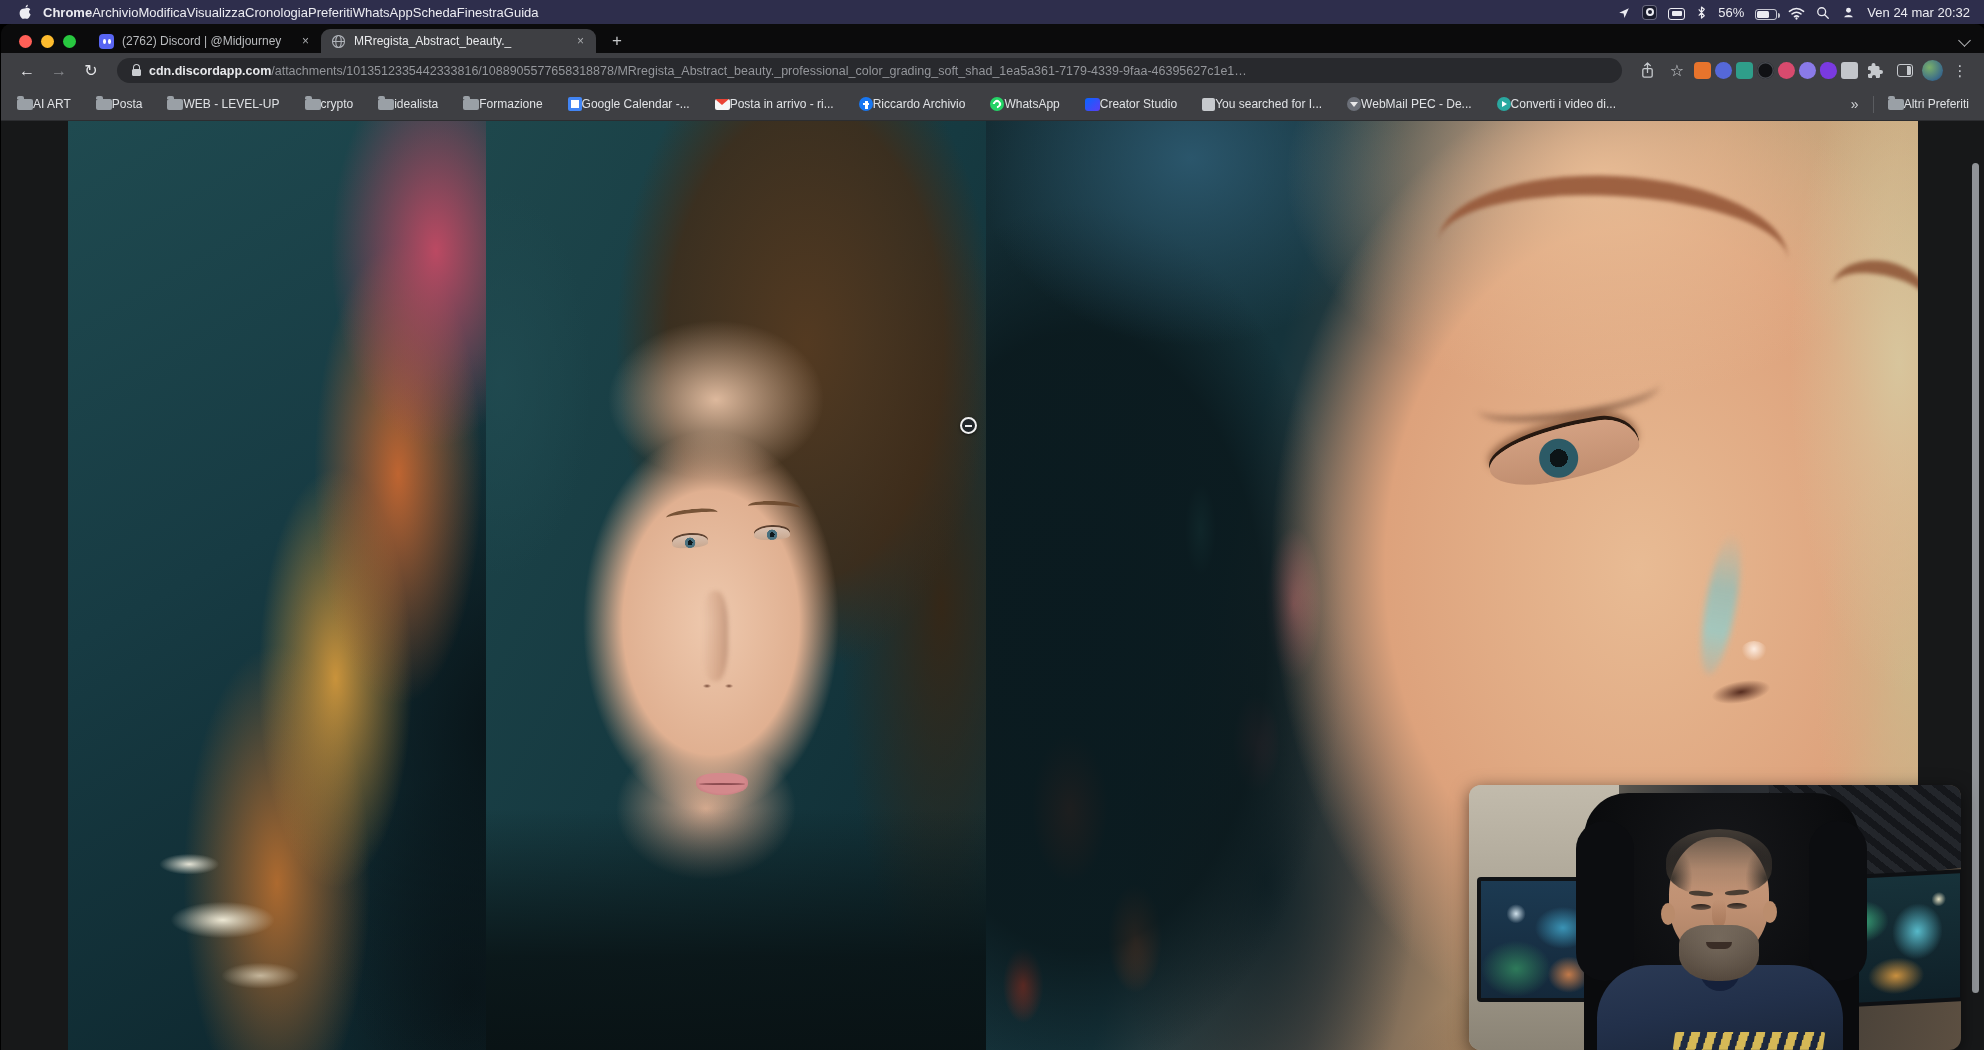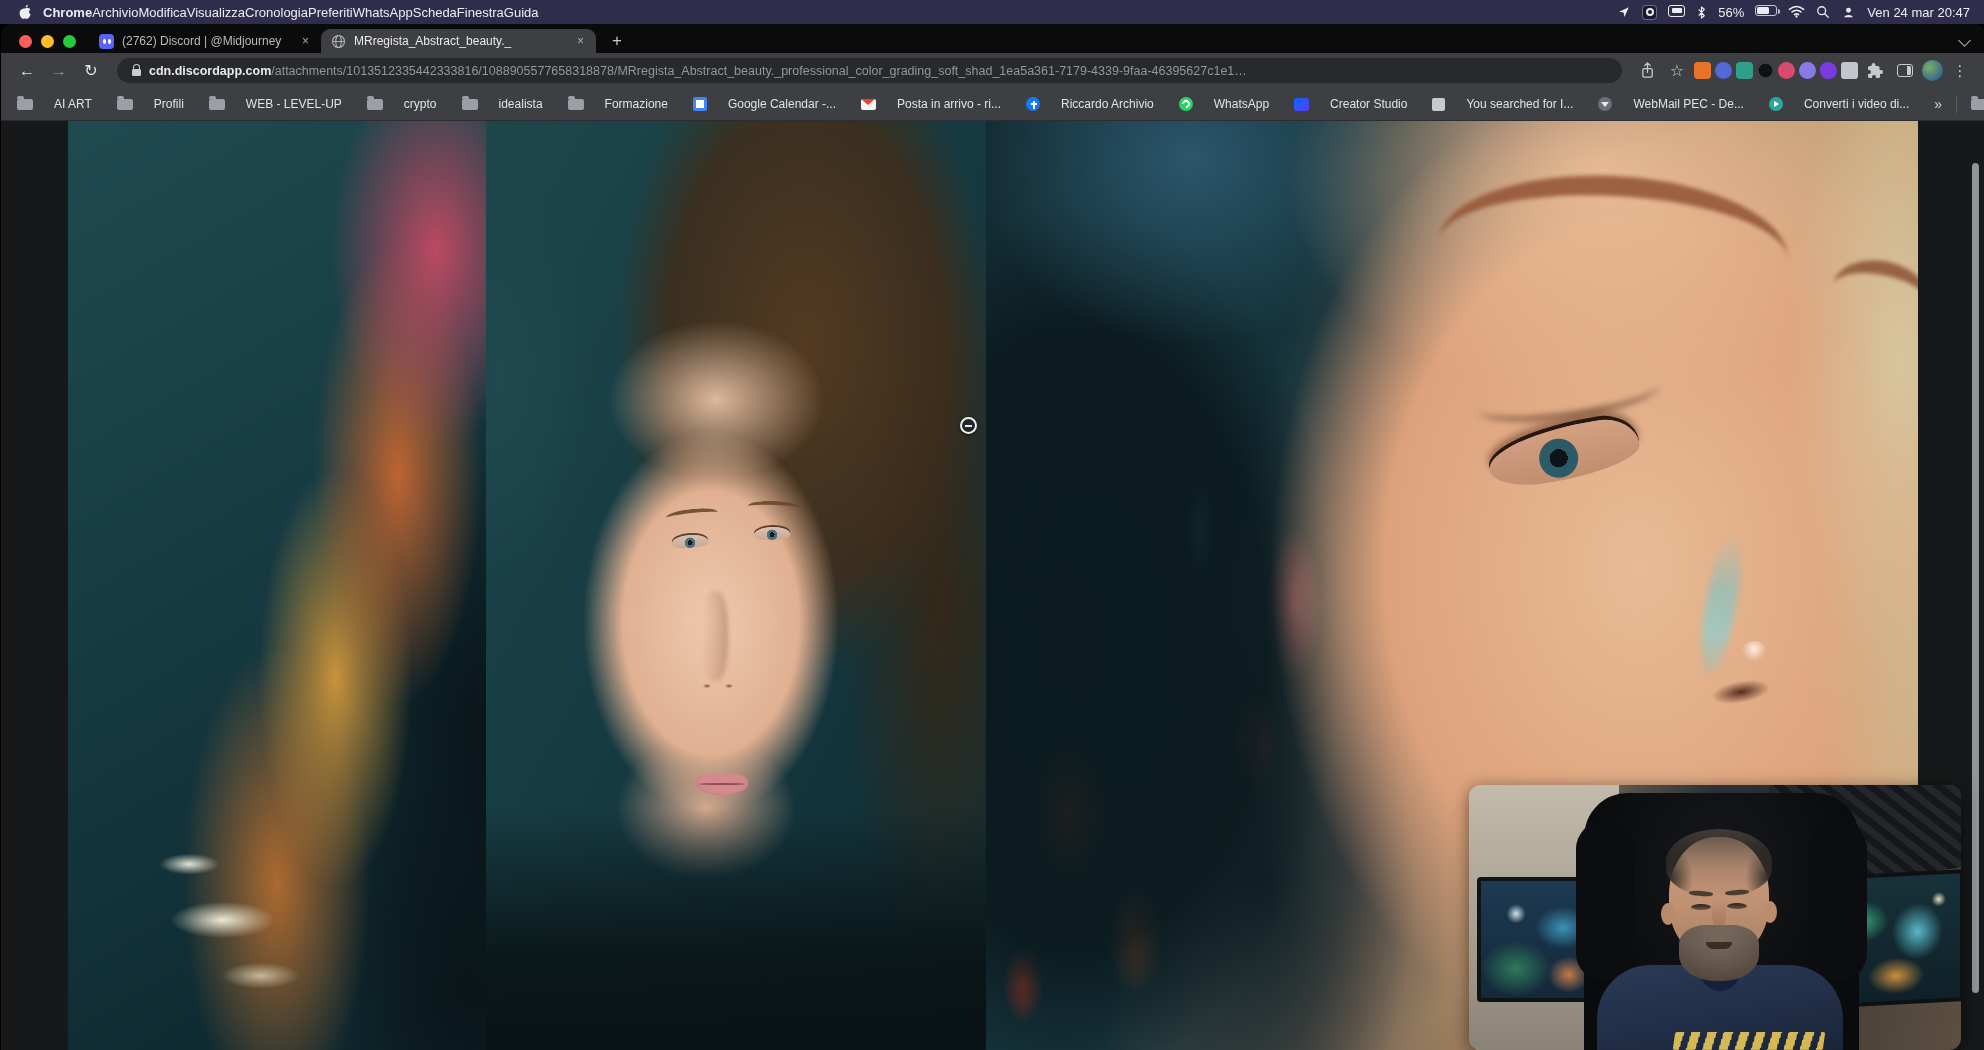--- a/index.html
+++ b/index.html
@@ -7,21 +7,21 @@
     font-family:"Liberation Sans","DejaVu Sans",sans-serif;}
   .screen{position:relative;width:1984px;height:1050px;background:#000;overflow:hidden}
 
   
   .menubar{position:absolute;left:0;top:0;width:100%;height:24px;background:#2e2e4c;
     display:flex;align-items:center;color:#ececf2;font-size:13px;padding:0 14px;gap:0}
   .apple{width:15px;height:17px;margin:0 10px 0 4px;display:flex;align-items:center}
   .menus{display:flex;align-items:center}
   .menus .m{cursor:default;white-space:nowrap}
   .menus .m.bold{font-weight:bold}
-  .status{margin-left:auto;display:flex;align-items:flex-start;gap:11px}
+  .status{margin-left:auto;display:flex;align-items:flex-end;gap:11px}
   .st-icn{display:flex;align-items:center;justify-content:center}
   .st-rec{width:15px;height:15px;border-radius:4px;background:#191b2c;box-shadow:inset 0 0 0 1px #6a6a80;position:relative}
   .st-rec::before{content:'';position:absolute;inset:3.5px;border:2px solid #ececf2;border-radius:50%}
   .st-disp{width:17px;height:12px;border:1.5px solid #ececf2;border-radius:3px;position:relative}
   .st-disp::before{content:'';position:absolute;inset:2.5px;background:#ececf2;border-radius:1px}
   .st-batt{width:22px;height:11px;border:1px solid rgba(236,238,242,.8);border-radius:3px;position:relative}
   .st-batt::before{content:'';position:absolute;left:1px;top:1px;bottom:1px;width:56%;background:#ececf2;border-radius:1.5px}
   .st-batt::after{content:'';position:absolute;right:-4px;top:3px;width:2.5px;height:5px;background:rgba(236,238,242,.8);border-radius:0 2px 2px 0}
   .clock{white-space:nowrap;font-size:13px}
 
@@ -67,21 +67,21 @@
   .e7{background:#7a3ae0;border-radius:45% 55% 50% 50%}
   .e8{background:#c3c6cb;border-radius:3px}
   .sidebar-i{width:16px;height:13px;border:1.5px solid #c6c9cd;border-radius:3px;position:relative}
   .sidebar-i::before{content:'';position:absolute;right:1px;top:1px;bottom:1px;width:4px;background:#c6c9cd;border-radius:0 1.5px 1.5px 0}
   .avatar{width:21px;height:21px;border-radius:50%;background:radial-gradient(circle at 35% 35%,#7ab06a,#3a6a8a 70%,#23465e)}
   .dots{font-size:15px;color:#c6c9cd;letter-spacing:0}
 
   
   .bookbar{height:33px;background:#3e3f43;display:flex;align-items:center;padding:0 16px;gap:25px;
     font-size:12px;color:#e0e2e5;border-bottom:1px solid #2c2d30}
-  .bm{display:flex;align-items:center;gap:21px;white-space:nowrap}
+  .bm{display:flex;align-items:center;gap:0;white-space:nowrap}
   .bicon{display:inline-block;flex:none;position:relative}
   .i-folder{width:16px;height:11px;background:#9aa0a6;border-radius:2px}
   .i-folder::before{content:'';position:absolute;top:-3px;left:0;width:7px;height:3px;background:#9aa0a6;border-radius:2px 2px 0 0}
   .i-gcal{width:14px;height:14px;background:#4285f4;border-radius:2px}
   .i-gcal::before{content:'';position:absolute;inset:3px;background:#fff}
   .i-gmail{width:15px;height:11px;background:#f6f6f6;border-radius:2px;overflow:hidden}
   .i-gmail::before{content:'';position:absolute;left:0;top:0;border-left:7.5px solid transparent;border-right:7.5px solid transparent;border-top:6px solid #ea4335}
   .i-fb{width:14px;height:14px;border-radius:50%;background:#1877f2}
   .i-fb::before{content:'';position:absolute;left:6.5px;top:3.5px;width:2.5px;height:8px;background:#fff}
   .i-fb::after{content:'';position:absolute;left:4.5px;top:5.5px;width:6px;height:2px;background:#fff}
@@ -288,21 +288,21 @@
             <circle cx="6.5" cy="6.5" r="4.5" stroke="#ececf2" stroke-width="1.5" fill="none"></circle>
             <path d="M10 10l4 4" stroke="#ececf2" stroke-width="1.5" stroke-linecap="round"></path>
           </svg>
       </span>
       <span class="st-icn">
         <svg width="15" height="15" viewBox="0 0 16 16">
             <circle cx="8" cy="5.6" r="2.6" fill="#ececf2"></circle>
             <path d="M3.4 13c1-3 8.2-3 9.2 0z" fill="#ececf2"></path>
           </svg>
       </span>
-      <span class="clock">Ven 24 mar 20:47</span>
+      <span class="clock">Ven 24 mar 20:32</span>
     </div>
   </header>
 
   <section class="window">
 
     <div class="tabstrip">
       <div class="lights">
         <span class="light l-red"></span>
         <span class="light l-yel"></span>
         <span class="light l-grn"></span>
@@ -369,21 +369,21 @@
       <span class="tb-icn dots">⋮</span>
     </div>
 
     <div class="bookbar">
       <div class="bm">
           <i class="bicon i-folder"></i>
           <span>AI ART</span>
         </div>
       <div class="bm">
           <i class="bicon i-folder"></i>
-          <span>Profili</span>
+          <span>Posta</span>
         </div>
       <div class="bm">
           <i class="bicon i-folder"></i>
           <span>WEB - LEVEL-UP</span>
         </div>
       <div class="bm">
           <i class="bicon i-folder"></i>
           <span>crypto</span>
         </div>
       <div class="bm">

